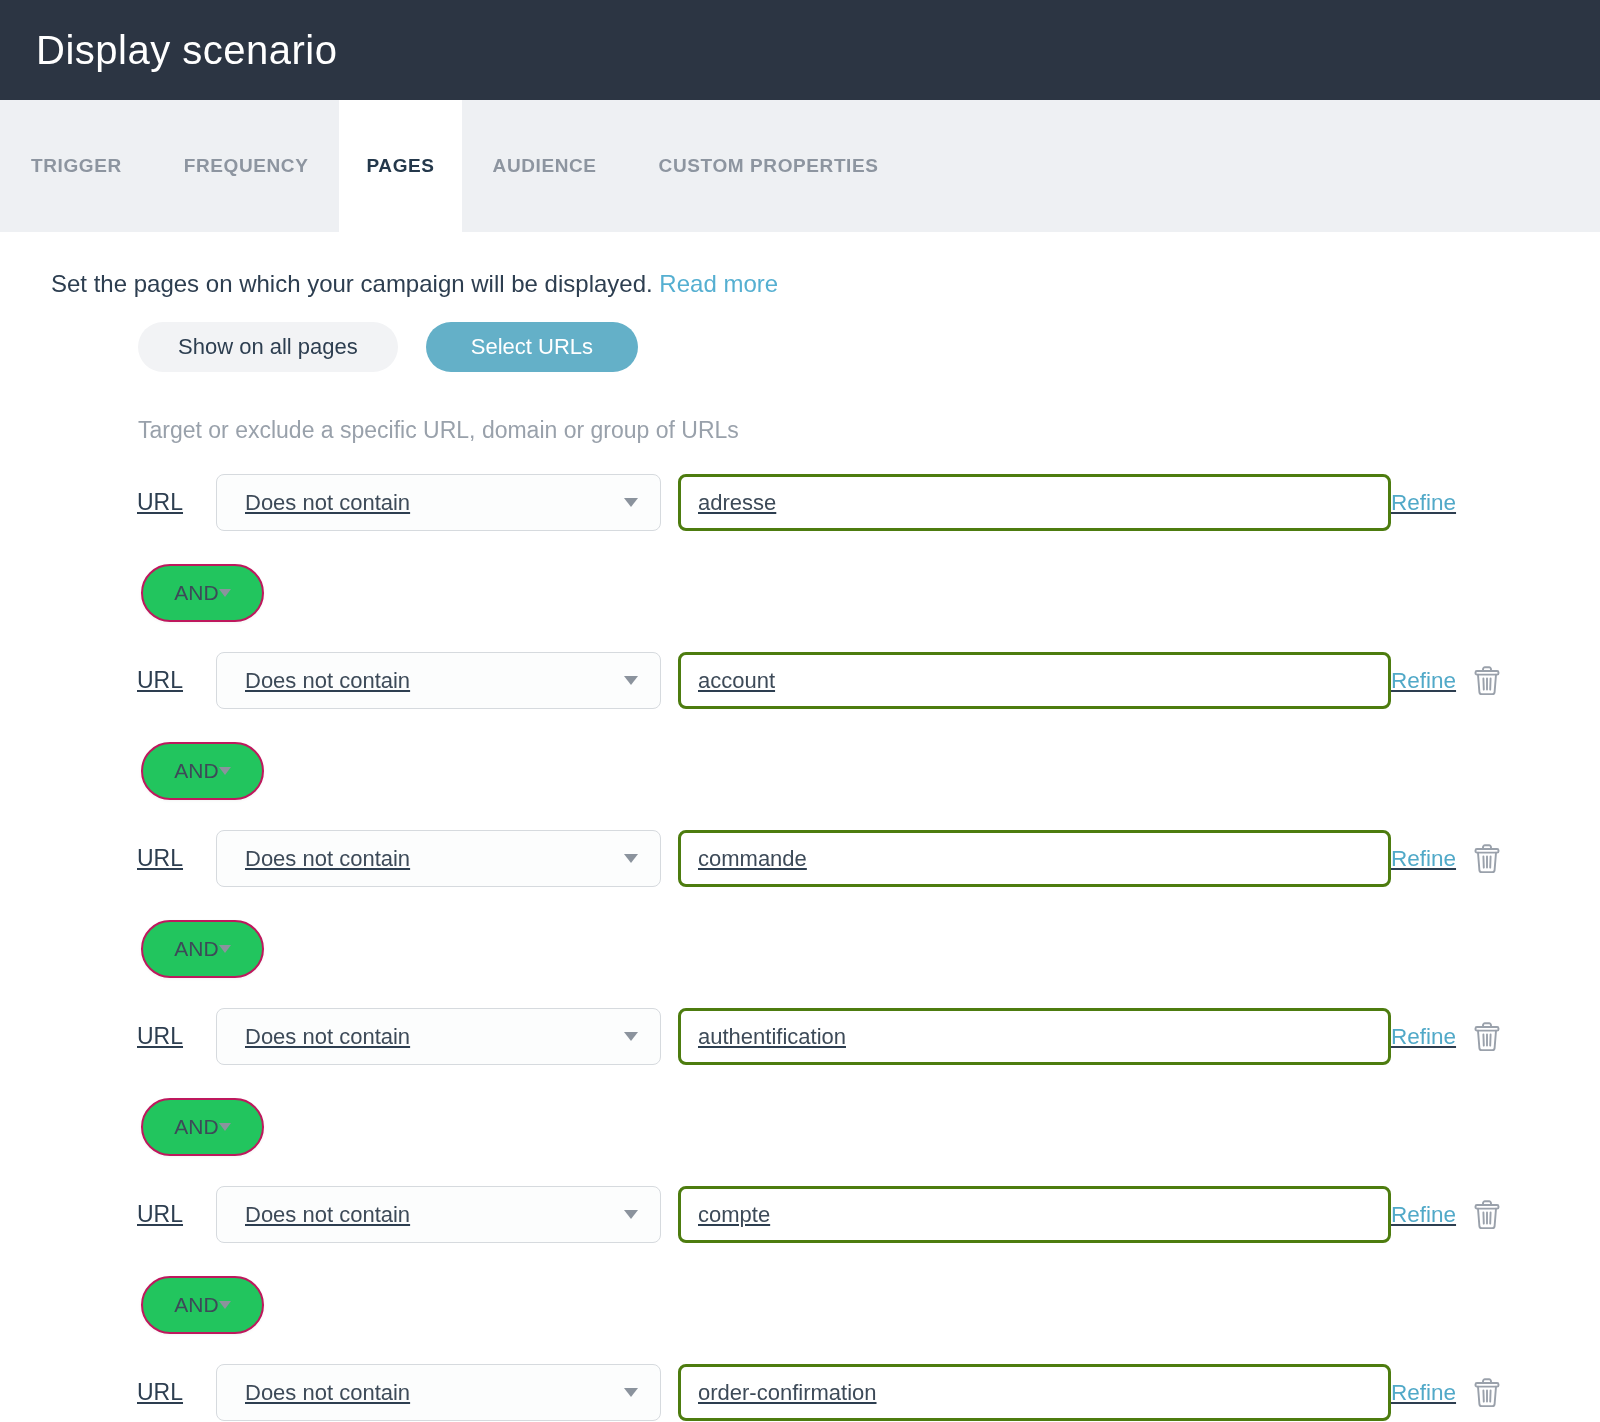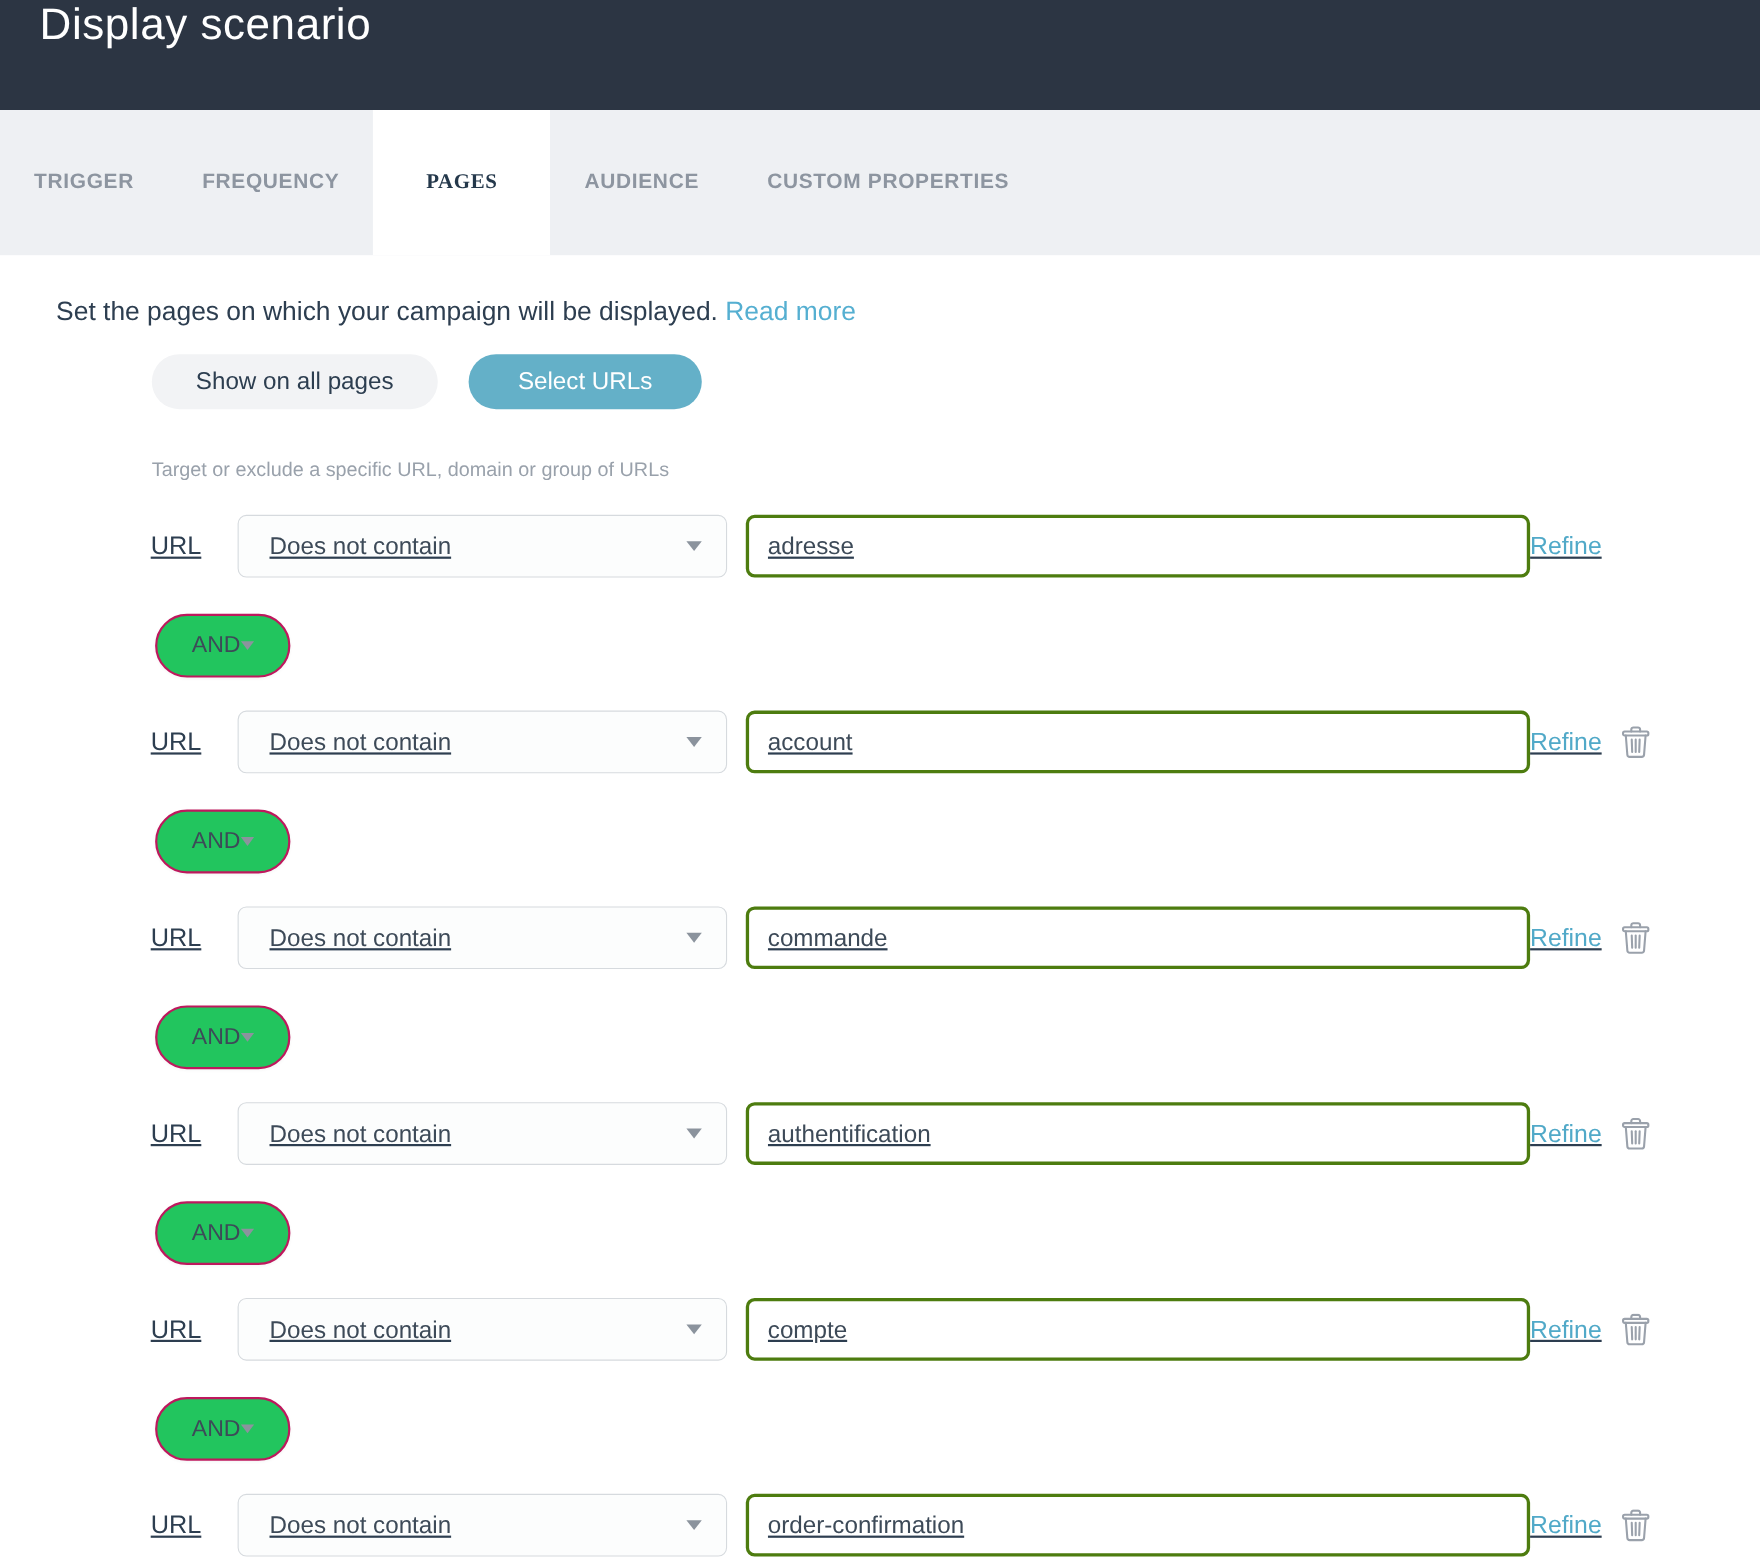--- a/index.html
+++ b/index.html
@@ -11,20 +11,21 @@
     font-family: "Liberation Sans", "DejaVu Sans", sans-serif;
     color: #2d3e50;
     overflow: hidden;
   }
 
   
   .app-header {
     height: 100px;
     background: #2c3543;
     display: flex;
+    align-items: center;
     padding: 0 36px;
   }
   .app-header h1 {
     margin: 0;
     color: #ffffff;
     font-size: 40px;
     font-weight: 400;
     letter-spacing: 0.5px;
   }
 
@@ -42,22 +43,21 @@
     font-size: 19px;
     font-weight: 700;
     letter-spacing: 0.6px;
     color: #8d95a0;
     cursor: pointer;
     white-space: nowrap;
   }
   .tab.active {
     background: #ffffff;
     color: #24384b;
-    padding: 0 48px;
-    font-family: Liberation Serif, serif;
+    padding: 0 27px;
   }
 
   
   .panel { padding: 38px 0 0 51px; }
 
   .intro {
     margin: 0;
     font-size: 24px;
     font-weight: 500;
     color: #2d3e50;
@@ -81,21 +81,21 @@
     font-family: inherit;
     font-size: 22px;
     padding: 0 40px;
     cursor: pointer;
   }
   .pill-btn.gray  { background: #f2f3f5; color: #2d3e50; }
   .pill-btn.teal  { background: #64b0c8; color: #ffffff; padding: 0 45px; }
 
   .helper {
     margin: 45px 0 12px 87px;
-    font-size: 18px;
+    font-size: 23px;
     color: #99a1ab;
   }
 
   
   .rules { margin: 30px 0 0 86px; }
 
   .rule-row {
     display: flex;
     align-items: center;
     height: 57px;

